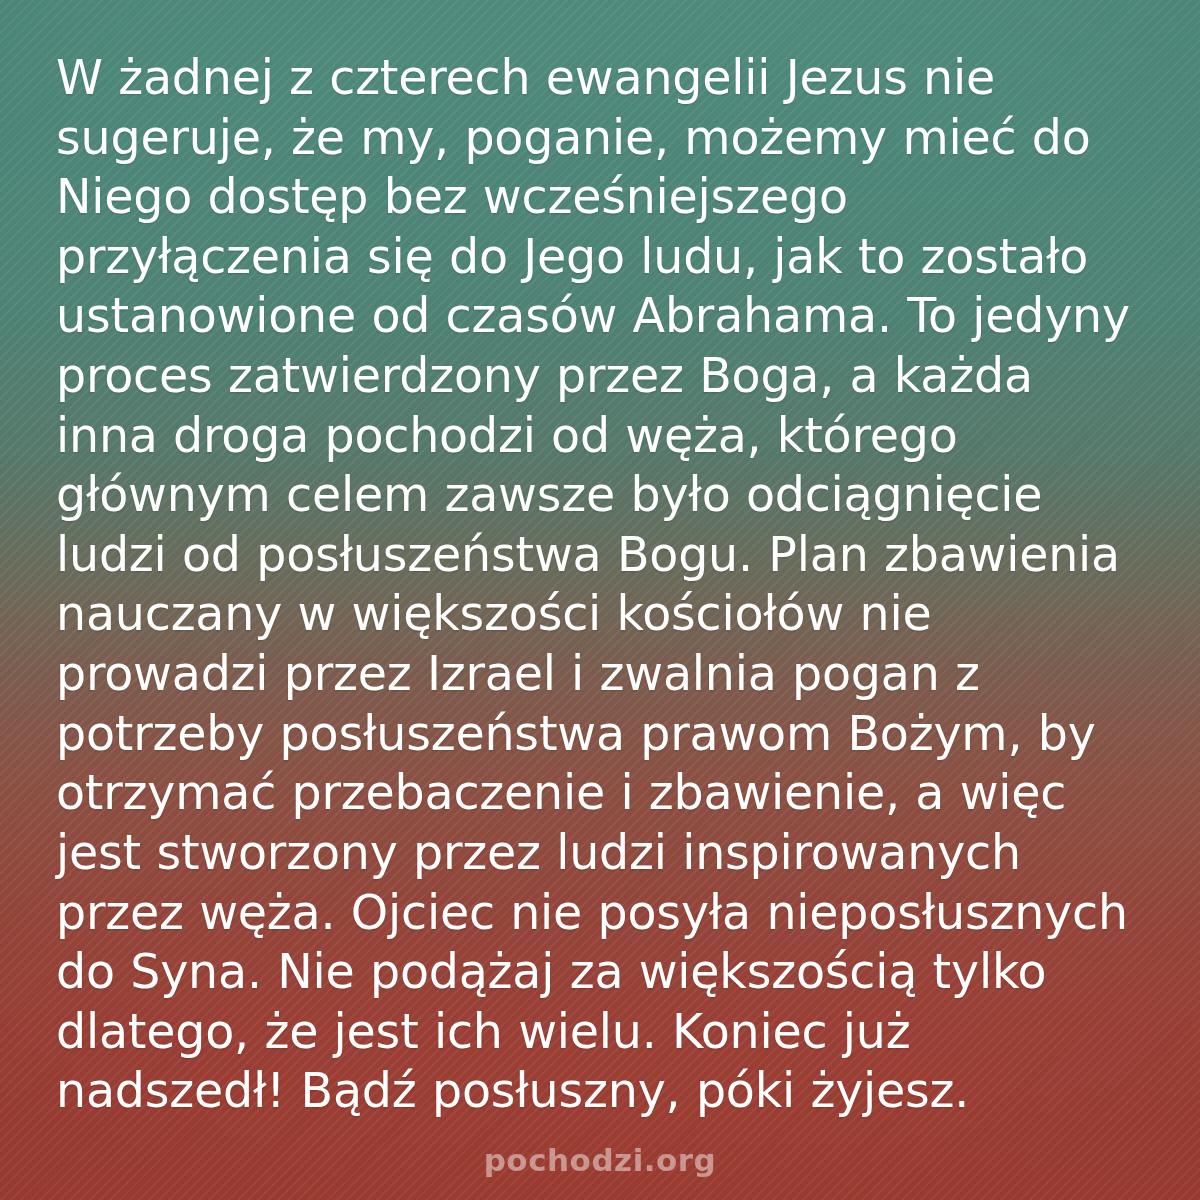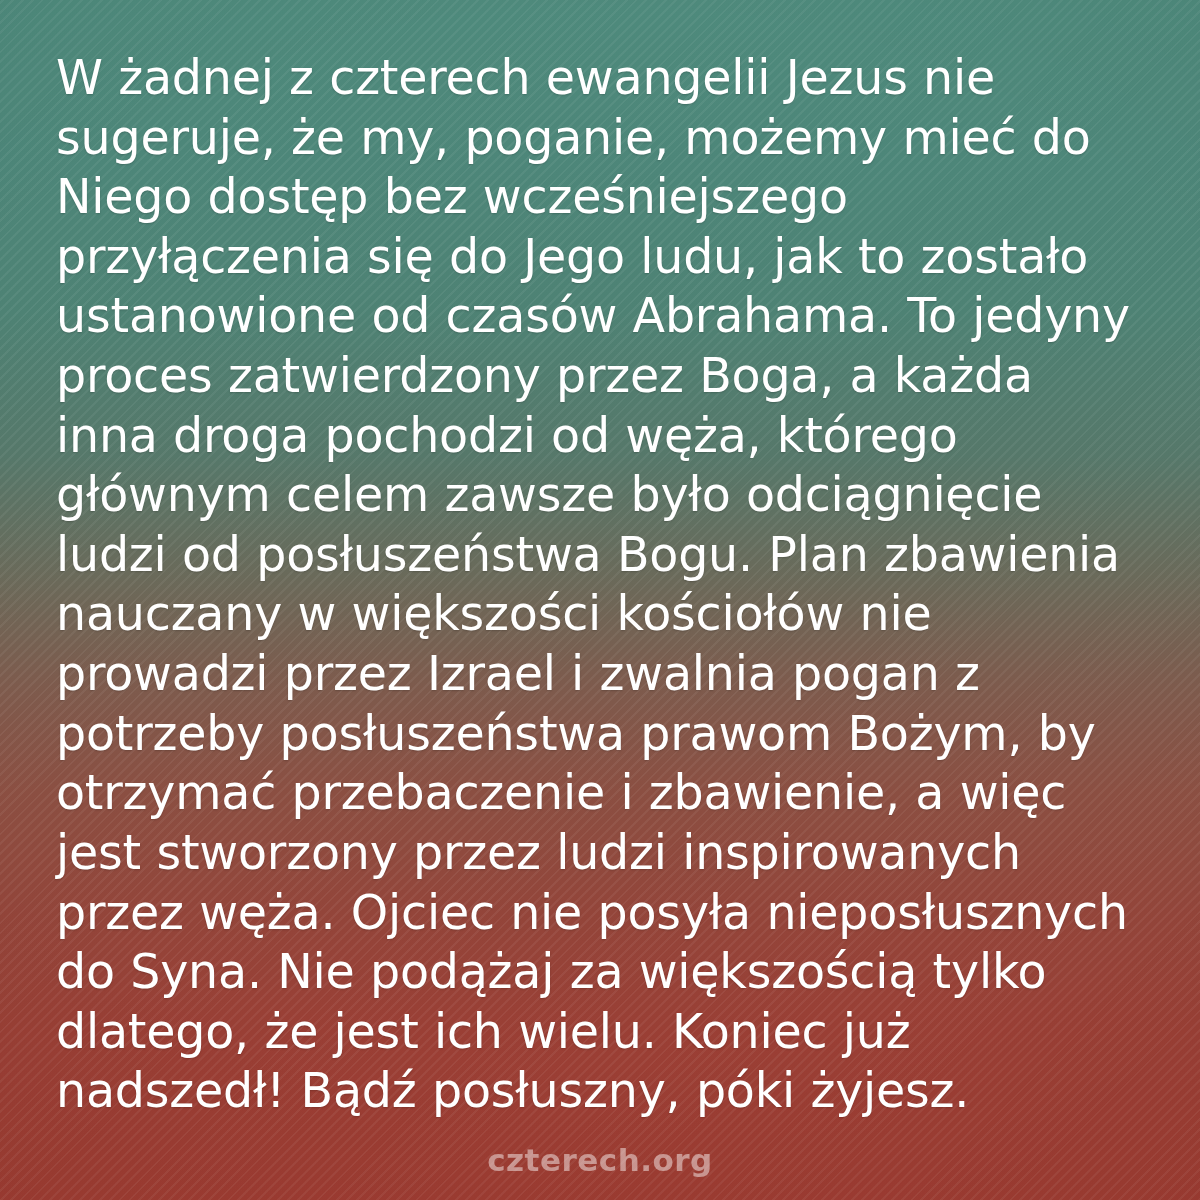--- a/index.html
+++ b/index.html
@@ -93,15 +93,15 @@
 
 <div class="card">
 
   <div class="hatch"></div>
   <div class="vignette"></div>
 
   <div class="quote-wrap">
     <p class="quote-text">W żadnej z czterech ewangelii Jezus nie sugeruje, że my, poganie, możemy mieć do Niego dostęp bez wcześniejszego przyłączenia się do Jego ludu, jak to zostało ustanowione od czasów Abrahama. To jedyny proces zatwierdzony przez Boga, a każda inna droga pochodzi od węża, którego głównym celem zawsze było odciągnięcie ludzi od posłuszeństwa Bogu. Plan zbawienia nauczany w większości kościołów nie prowadzi przez Izrael i zwalnia pogan z potrzeby posłuszeństwa prawom Bożym, by otrzymać przebaczenie i zbawienie, a więc jest stworzony przez ludzi inspirowanych przez węża. Ojciec nie posyła nieposłusznych do Syna. Nie podążaj za większością tylko dlatego, że jest ich wielu. Koniec już nadszedł! Bądź posłuszny, póki żyjesz.</p>
   </div>
 
-  <div class="watermark">czterech.org</div>
+  <div class="watermark">pochodzi.org</div>
 
 </div>
 
 </body></html>

